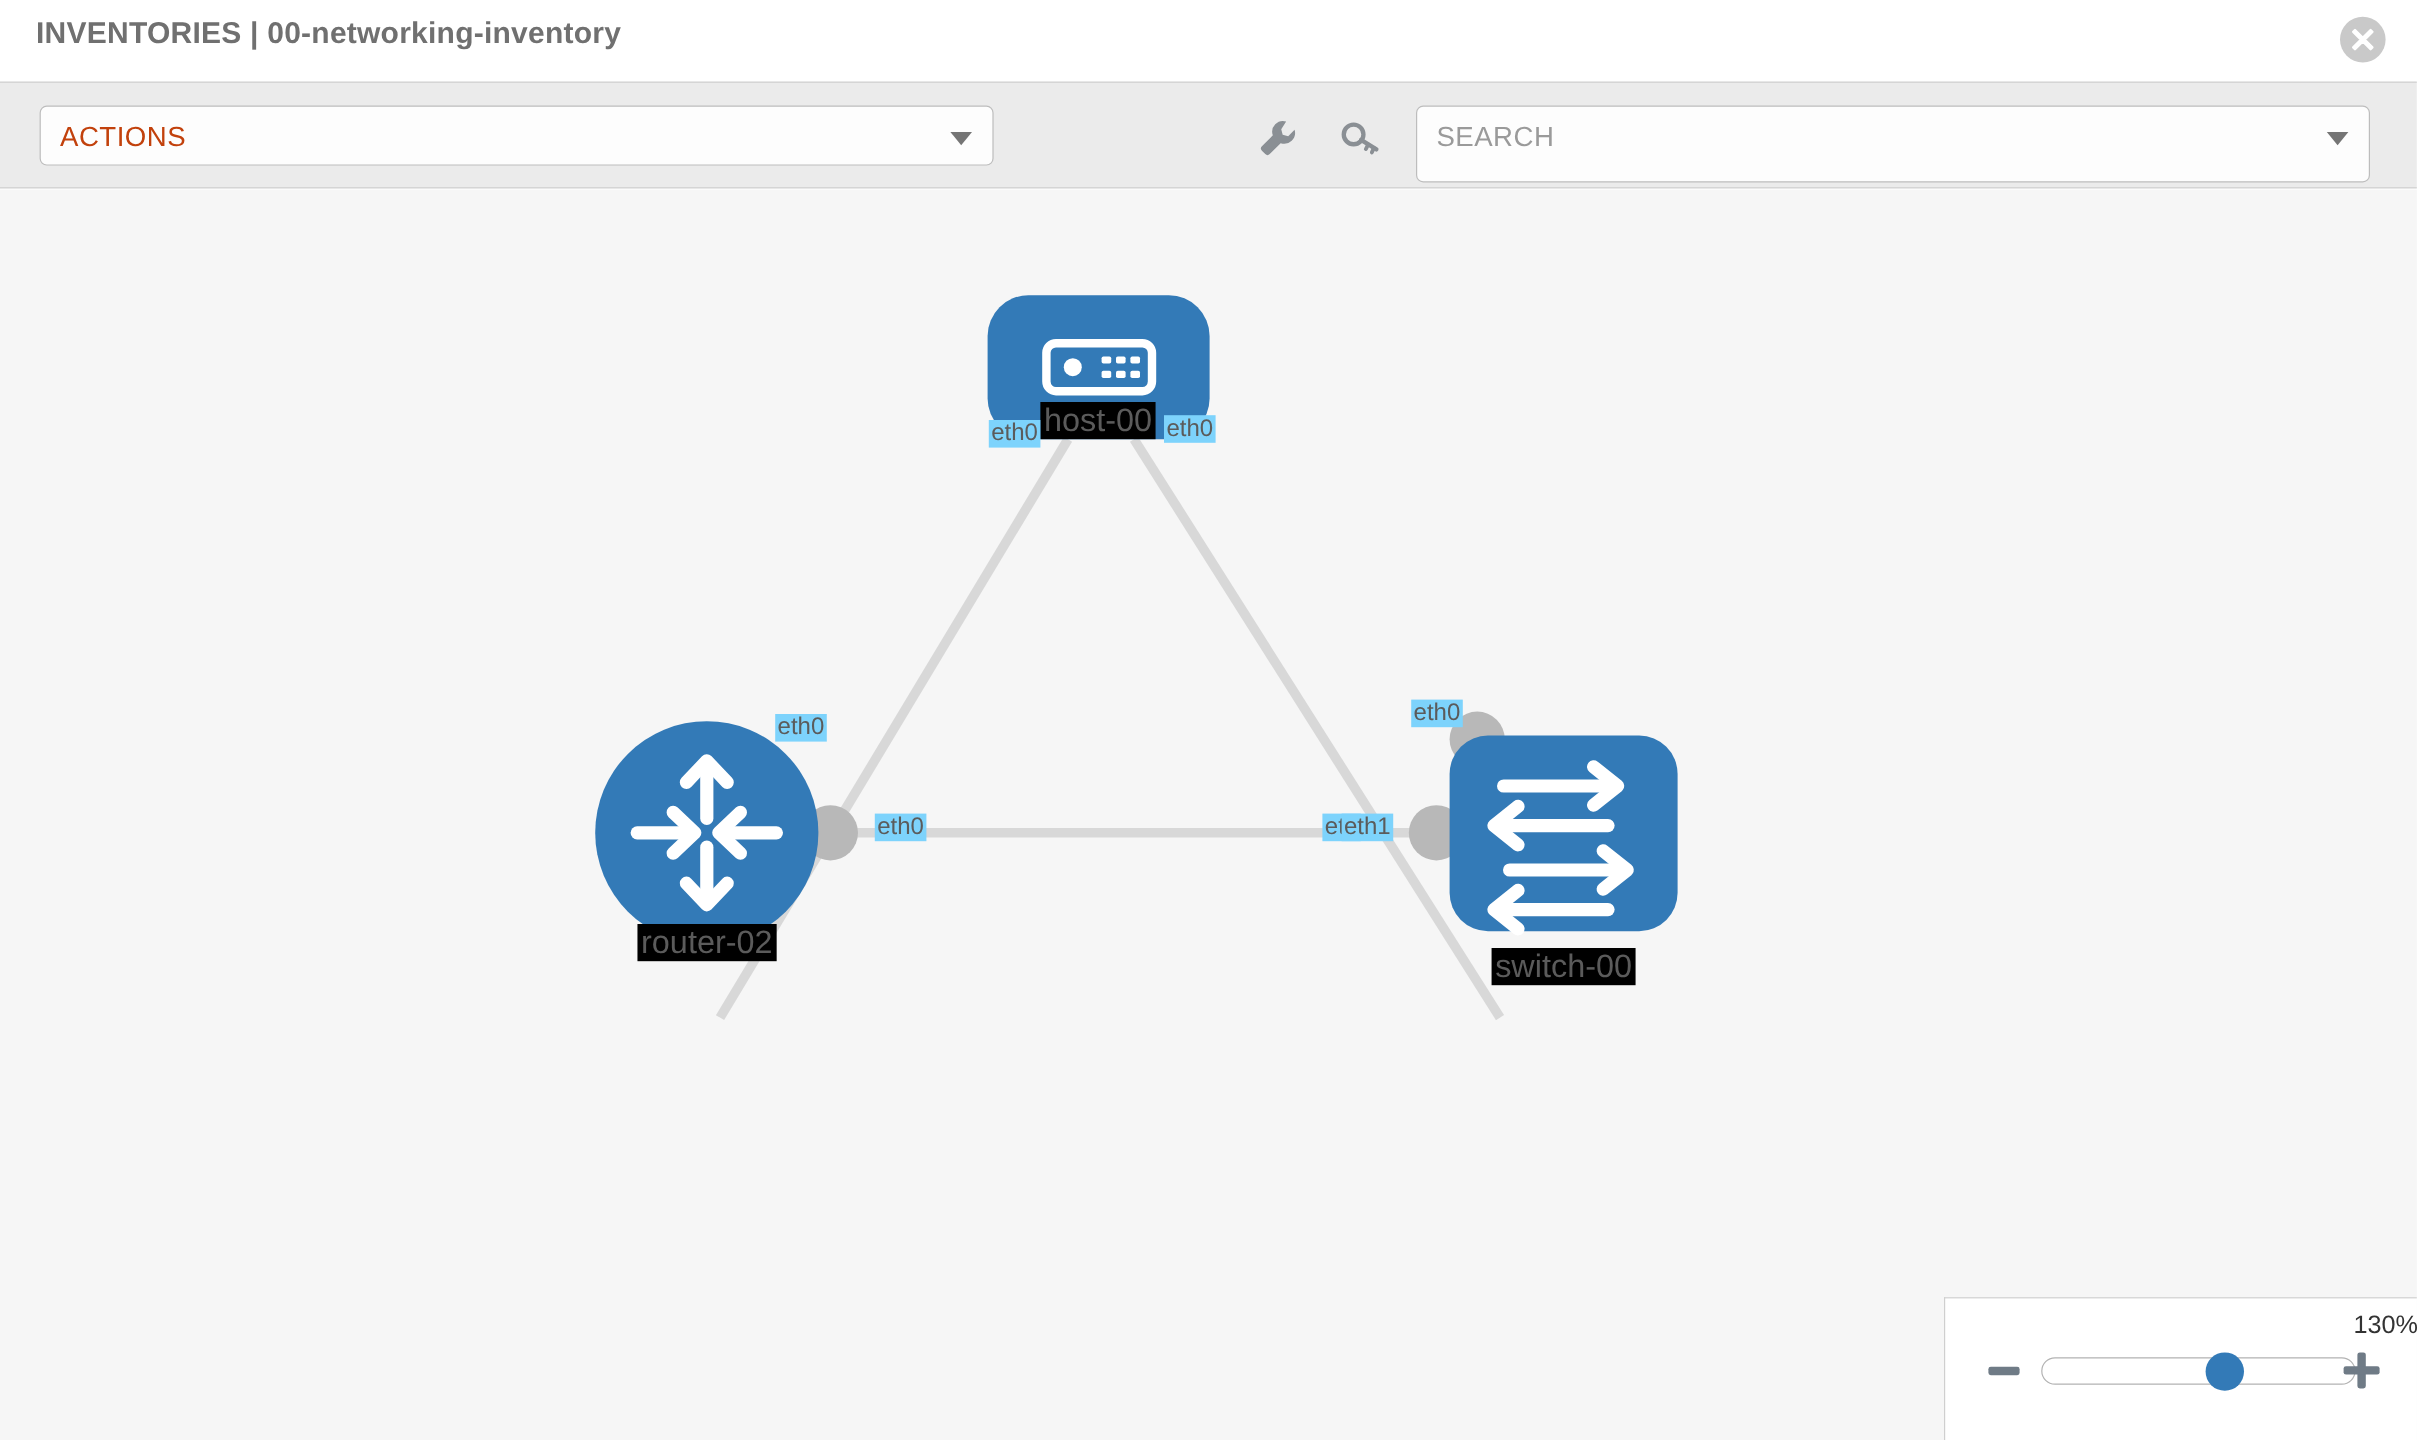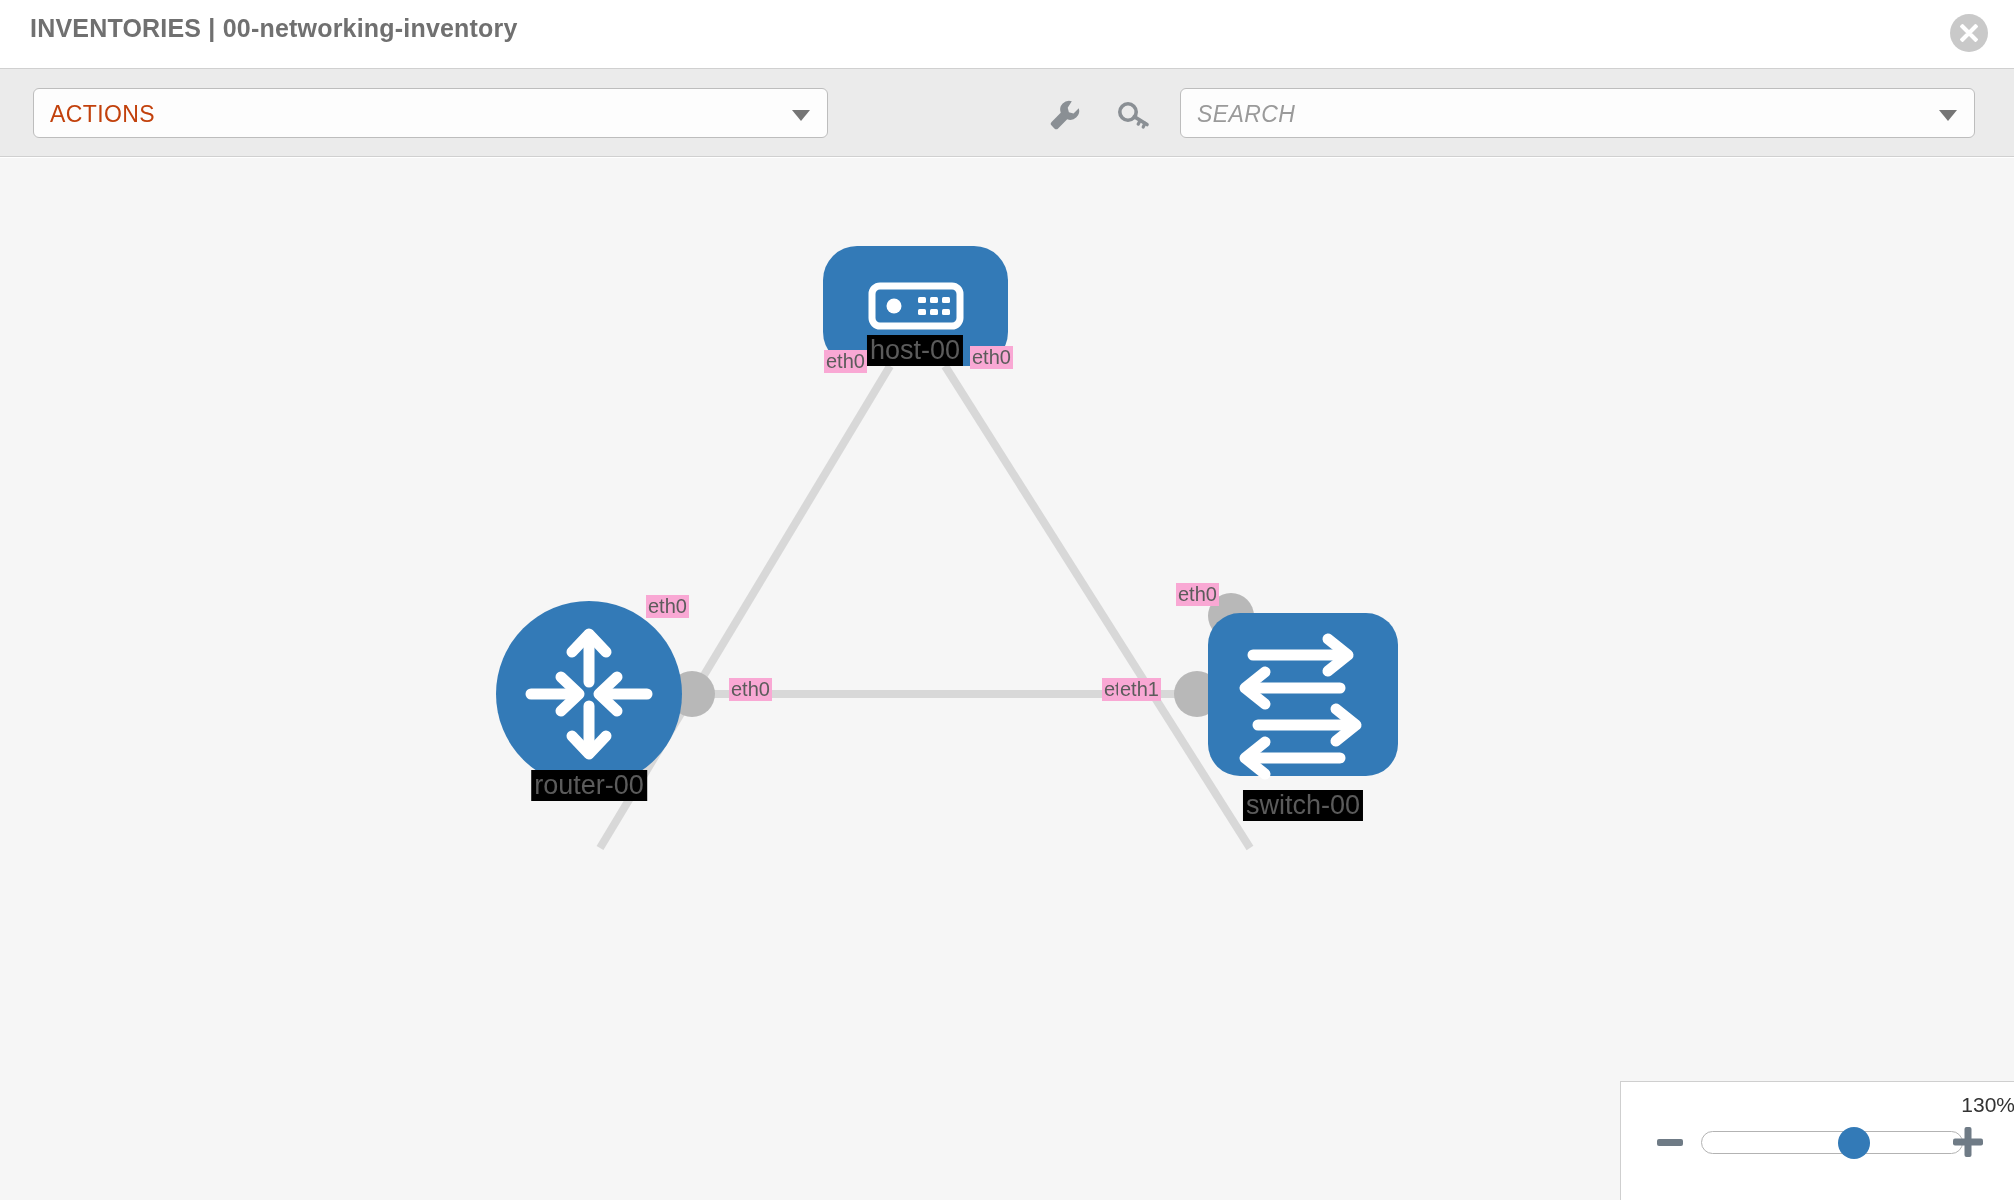--- a/index.html
+++ b/index.html
@@ -93,26 +93,25 @@
     cursor: pointer;
   }
   .wrench-icon { left: 1047px; }
   .key-icon    { left: 1116px; }
 
   .search-select {
     position: absolute;
     left: 1180px;
     top: 19px;
     width: 795px;
-    height: 50px;
+    height: 64px;
     background: #fdfdfd;
     border: 1px solid #bdbdbd;
     border-radius: 6px;
     box-sizing: border-box;
-    font-style: italic;
   }
   .search-label {
     position: absolute;
     left: 16px;
     top: 12px;
     font-size: 23px;
     color: #9a9a9a;
     letter-spacing: 0.4px;
   }
 
@@ -138,21 +137,21 @@
     color: #5b5b5b;
     background: #000000;
     padding: 0 3px;
     white-space: nowrap;
     transform: translateX(-50%);
   }
   .iface-label {
     position: absolute;
     font-size: 20px;
     color: #5b5b5b;
-    background: #f9a8d4;
+    background: #7dd3fc;
     padding: 0 2px;
     white-space: nowrap;
   }
 
   
   .zoom-panel {
     position: absolute;
     left: 1620px;
     top: 1081px;
     width: 394px;
@@ -317,21 +316,21 @@
         <polyline points="1336,551 1356,567 1336,583"></polyline>
 
         <line x1="1340" y1="600" x2="1249" y2="600"></line>
         <polyline points="1265,584 1245,600 1265,616"></polyline>
       </g>
     </g>
   </svg>
 
   <div class="node-label" style="left:915px; top:177px;">host-00</div>
 
-  <div class="node-label" style="left:589px; top:612px;">router-00</div>
+  <div class="node-label" style="left:589px; top:612px;">router-02</div>
 
   <div class="node-label" style="left:1303px; top:612px;margin-top:20px;">switch-00</div>
 
   <div class="iface-label" style="left:824px; top:192px;">eth0</div>
 
   <div class="iface-label" style="left:970px; top:188px;">eth0</div>
 
   <div class="iface-label" style="left:646px; top:437px;">eth0</div>
 
   <div class="iface-label" style="left:1176px; top:425px;">eth0</div>

